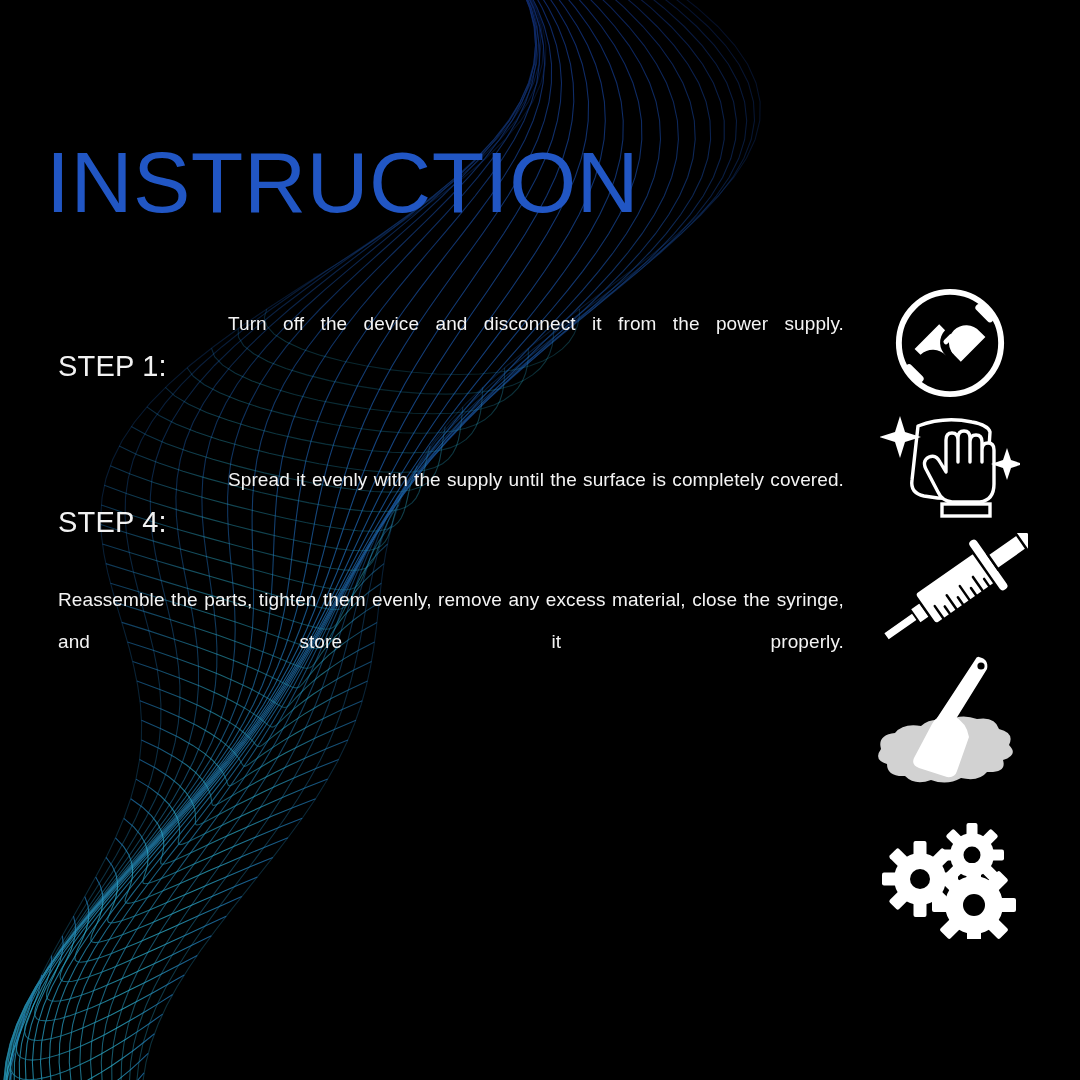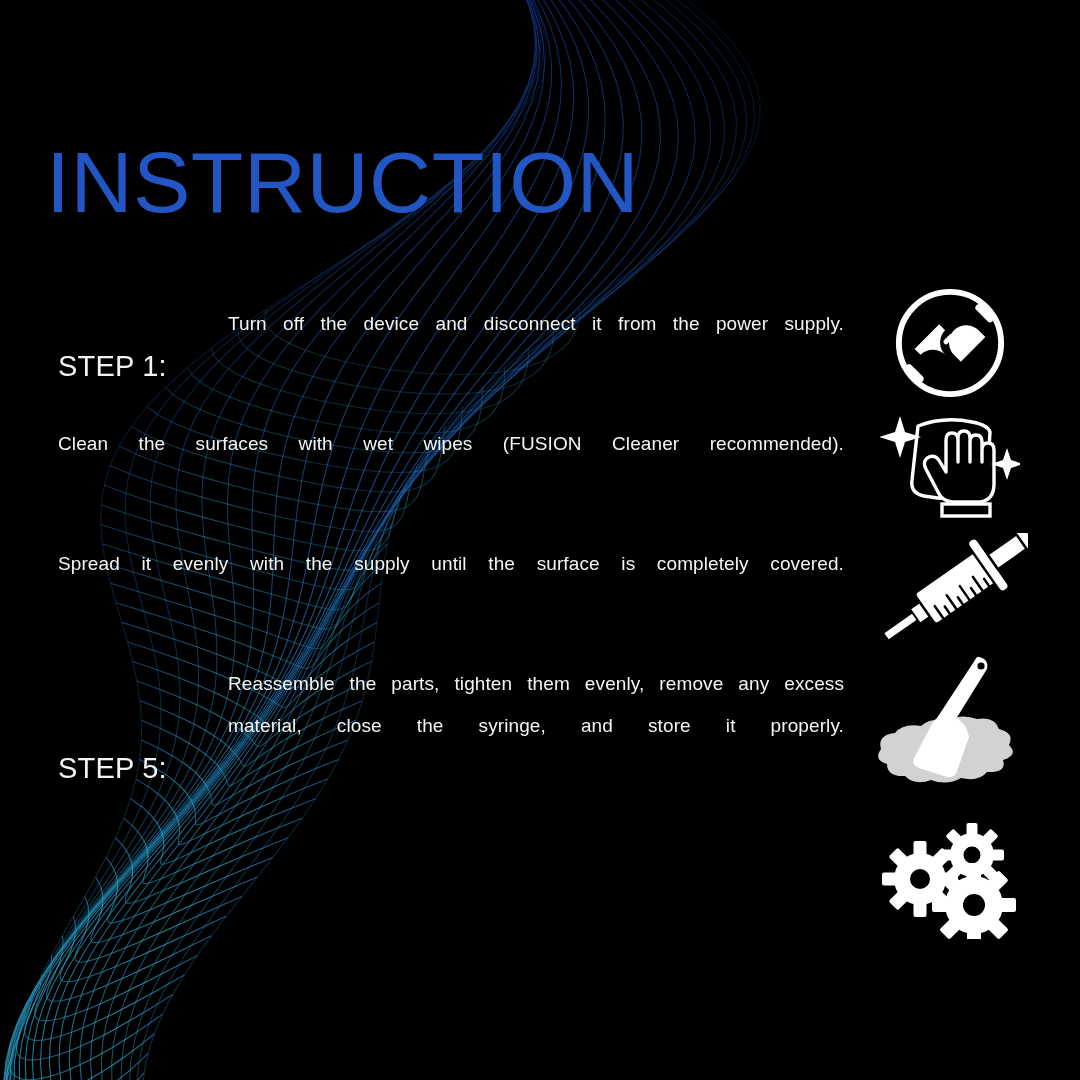--- a/index.html
+++ b/index.html
@@ -192,30 +192,29 @@
   <div id="title">INSTRUCTION</div>
 
   <div id="steps">
 
     <div class="step-row">
       <div class="step-label">STEP 1:</div>
       <div class="step-text">Turn off the device and disconnect it from the power supply.</div>
     </div>
 
     <div class="step-row">
-      <div class="step-text">Clean the surfaces with wet wipes (FUSION Cleaner recommended).</div>
     </div>
 
 
     <div class="step-row">
+      <div class="step-label">STEP 4:</div>
       <div class="step-text">Spread it evenly with the supply until the surface is completely covered.</div>
     </div>
 
     <div class="step-row">
-      <div class="step-label">STEP 5:</div>
       <div class="step-text">Reassemble the parts, tighten them evenly, remove any excess material, close the syringe, and store it properly.</div>
     </div>
 
   </div>
 
   <div id="icon-col">
 
     <div class="icon-slot" style="top:0px;height:125px;">
       <svg width="118" height="118" viewBox="0 0 120 120">
         <circle cx="60" cy="60" r="52" fill="none" stroke="#ffffff" stroke-width="6"></circle>

